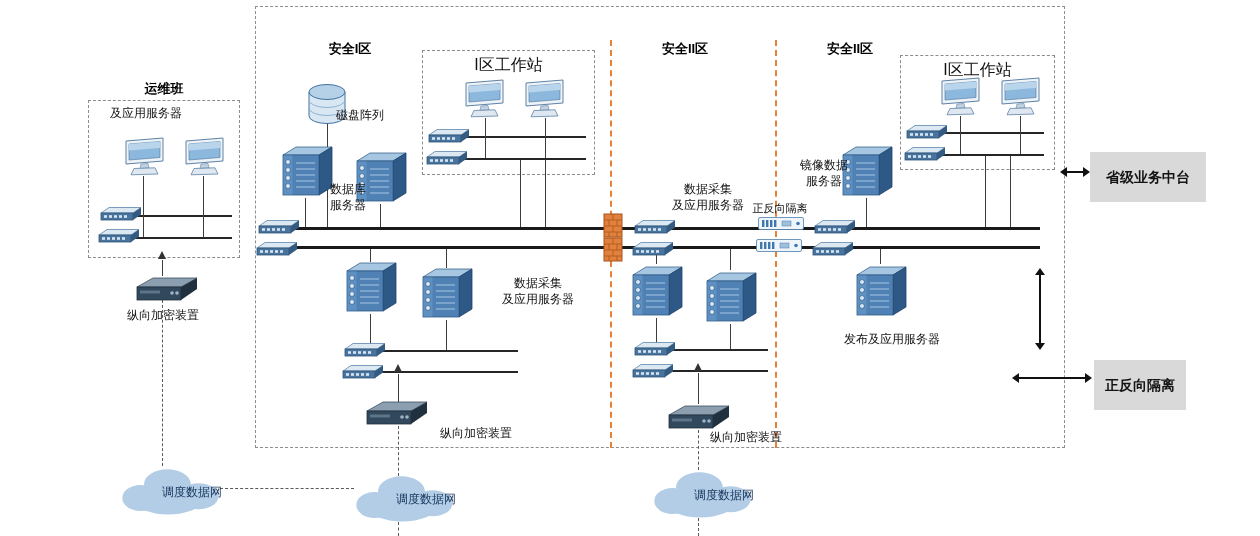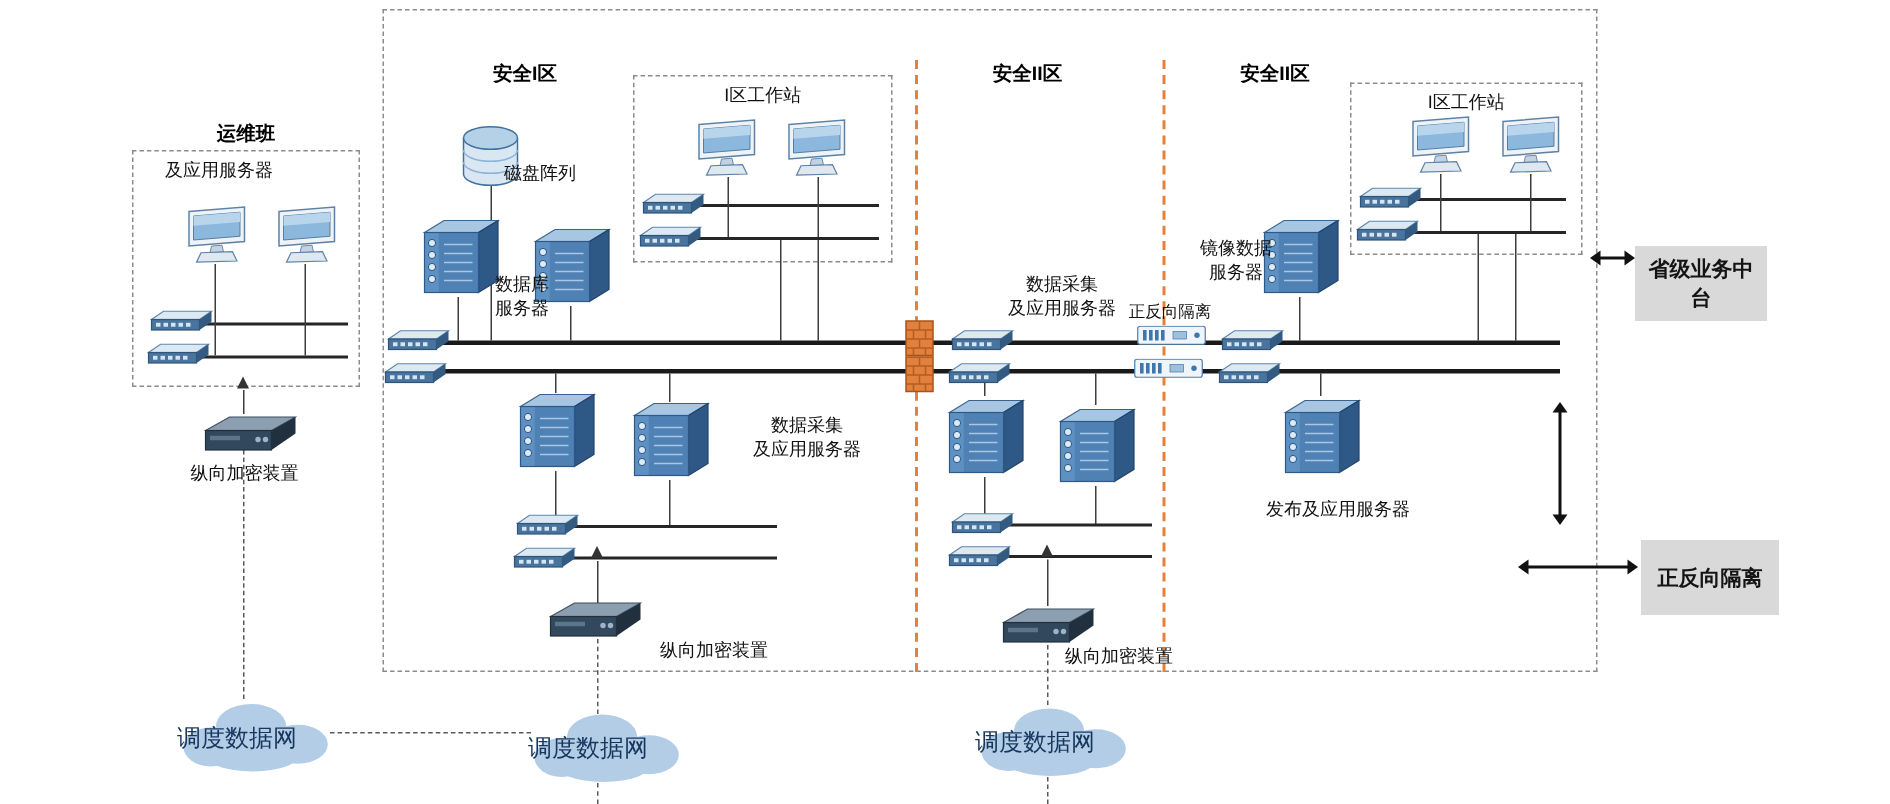--- a/index.html
+++ b/index.html
@@ -9,37 +9,37 @@
   .dash-box{position:absolute;border:1px dashed #8c8c8c;background:transparent}
   .sep{position:absolute;width:0;border-left:2px dashed #E8803A}
   .bus{position:absolute;height:3px;background:#1a1a1a}
   .thin{position:absolute;height:2px;background:#262626}
   .vline{position:absolute;width:1px;background:#3d3d3d}
   .dashv{position:absolute;width:0;border-left:1px dashed #595959}
   .dashh{position:absolute;height:0;border-top:1px dashed #595959}
   .lbl{position:absolute;font-size:12px;color:#111;white-space:pre-line;text-align:center;line-height:1.3}
   .lbl.sm{font-size:11px}
   .zone-title{position:absolute;font-size:13px;font-weight:bold;color:#000;text-align:center;white-space:nowrap}
-  .box-title{position:absolute;font-size:12px;color:#111;text-align:center;white-space:nowrap}
+  .box-title{position:absolute;font-size:16px;color:#111;text-align:center;white-space:nowrap}
   .gray-box{position:absolute;background:#D9D9D9;display:flex;align-items:center;justify-content:center;text-align:center;line-height:1.35;padding:4px}
   .gray-box.bold{font-size:14px;font-weight:bold;color:#141414}
   .gray-box.plain{font-size:13px;color:#6a6a6a}
   .dev{position:absolute}
   .arr-up{position:absolute;width:0;height:0;border-left:4px solid transparent;border-right:4px solid transparent;border-bottom:8px solid #333}
   .harrow{position:absolute;height:10px}
   .harrow .shaft{position:absolute;top:4.25px;left:5px;right:5px;height:1.5px;background:#111}
   .harrow .tl{position:absolute;left:0;top:0;width:0;height:0;border-top:5px solid transparent;border-bottom:5px solid transparent;border-right:7px solid #111}
   .harrow .tr{position:absolute;right:0;top:0;width:0;height:0;border-top:5px solid transparent;border-bottom:5px solid transparent;border-left:7px solid #111}
   .varrow{position:absolute;width:10px}
   .varrow .shaft{position:absolute;left:4.25px;top:5px;bottom:5px;width:1.5px;background:#111}
   .varrow .tu{position:absolute;top:0;left:0;width:0;height:0;border-left:5px solid transparent;border-right:5px solid transparent;border-bottom:7px solid #111}
   .varrow .td{position:absolute;bottom:0;left:0;width:0;height:0;border-left:5px solid transparent;border-right:5px solid transparent;border-top:7px solid #111}
   .cloud{position:absolute}
   .cloud svg{position:absolute;left:0;top:0;width:100%;height:100%}
-  .cloud .lbl-c{position:absolute;width:100%;top:50%;transform:translateY(-42%);text-align:left;font-size:16px;color:#17365d}
+  .cloud .lbl-c{position:absolute;width:100%;top:50%;transform:translateY(-42%);text-align:right;font-size:12px;color:#17365d}
 </style>
 </head>
 <body>
 
 <svg width="0" height="0" style="position:absolute" aria-hidden="true">
   <defs>
     <symbol id="sym-monitor" viewBox="0 0 46 42">
       <polygon points="4,5 41,2 41,25 4,28" fill="#eef3f8" stroke="#5e82a6" stroke-width="1"></polygon>
       <polygon points="7,8 38,5.5 38,21.5 7,24" fill="#8db8dd" stroke="#4a749c" stroke-width="0.6"></polygon>
       <polygon points="7,8 38,5.5 38,12 7,14.5" fill="#b8d5ec"></polygon>
@@ -327,21 +327,21 @@
   <div class="lbl" style="left:660px;top:182px;width:96px">数据采集
 及应用服务器</div>
   <div class="lbl sm" style="left:744px;top:201px;width:72px">正反向隔离</div>
   <div class="lbl" style="left:792px;top:158px;width:64px">镜像数据
 服务器</div>
   <div class="lbl" style="left:834px;top:332px;width:116px">发布及应用服务器</div>
   <div class="lbl" style="left:116px;top:308px;width:94px">纵向加密装置</div>
   <div class="lbl" style="left:434px;top:426px;width:84px">纵向加密装置</div>
   <div class="lbl" style="left:704px;top:430px;width:84px">纵向加密装置</div>
 
-  <div class="gray-box bold" style="left:1090px;top:164px;width:88px;height:50px">省级业务中台</div>
+  <div class="gray-box bold" style="left:1090px;top:152px;width:116px;height:50px">省级业务中台</div>
   <div class="gray-box bold" style="left:1094px;top:360px;width:92px;height:50px">正反向隔离</div>
 
   <div class="cloud" style="left:118px;top:464px;width:104px;height:54px">
     <svg viewBox="0 0 120 60">
         <use href="#sym-cloud"></use>
       </svg>
     <span class="lbl-c">调度数据网</span>
   </div>
   <div class="cloud" style="left:352px;top:472px;width:104px;height:52px">
     <svg viewBox="0 0 120 60">

